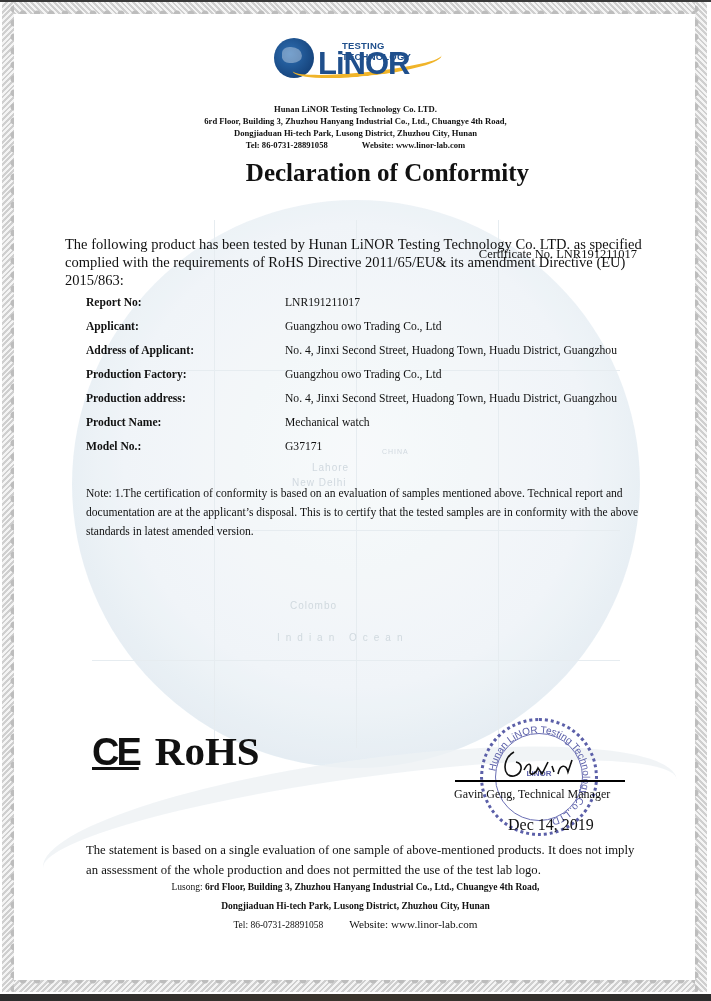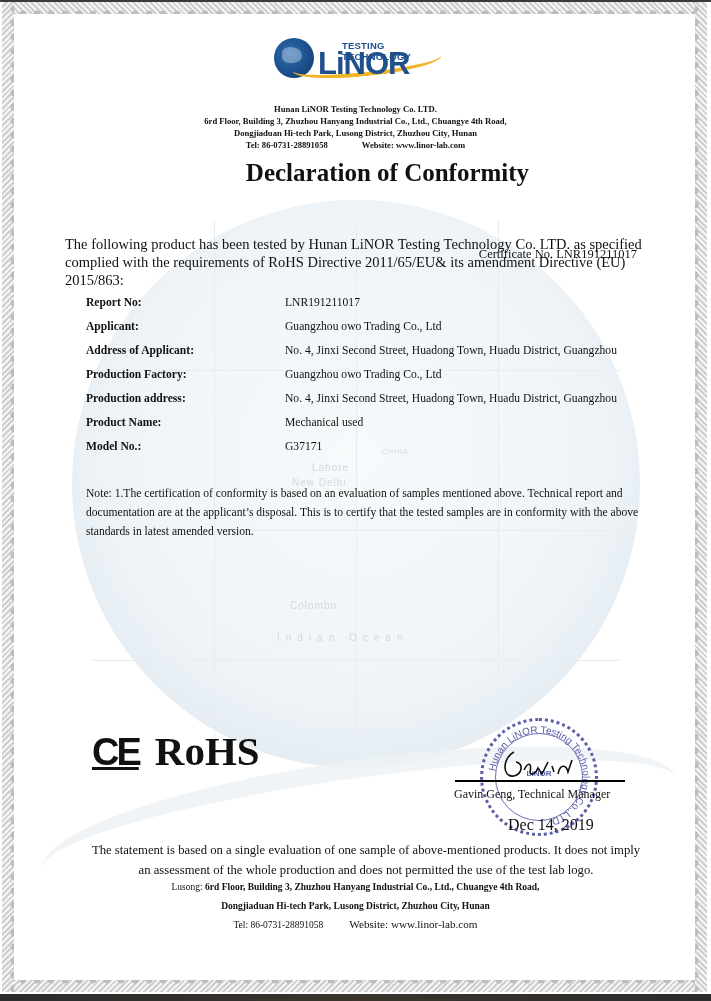--- a/index.html
+++ b/index.html
@@ -70,21 +70,21 @@
     border: 3px dotted #5b5fa8; box-sizing: border-box; }
   .seal-inner { position: absolute; left: 12px; top: 12px; right: 12px; bottom: 12px; border-radius: 50%; border: 1.5px solid #6b6fb4; }
   .seal-ring-text { position: absolute; left: 0; top: 0; width: 112px; height: 112px; }
   .seal-center { position: absolute; left: 0; right: 0; top: 48px; text-align: center; font-family: "Liberation Sans", sans-serif;
     font-size: 8px; color: #5b5fa8; font-weight: bold; }
   .sig-scribble { position: absolute; left: 60px; top: 34px; width: 80px; height: 40px; }
   .sig-line { position: absolute; left: 15px; top: 70px; width: 170px; height: 1.5px; background: #000; }
   .sig-name { position: absolute; left: 14px; top: 77px; font-size: 12px; white-space: nowrap; }
   .sig-date { position: absolute; left: 68px; top: 92px; font-size: 16px; white-space: nowrap; margin-top: 14px; }
 
-  .statement { position: absolute; left: 86px; top: 840px; width: 560px; font-size: 12.7px; line-height: 20px; text-align: center; }
+  .statement { position: absolute; left: 86px; top: 840px; width: 560px; font-size: 12.7px; line-height: 20px; }
   .footer { position: absolute; left: 0; width: 711px; text-align: center; font-size: 9.5px; }
   .footer b { font-weight: bold; }
   .footer .plain { font-weight: normal; }
   .footer-contact { font-size: 11.2px; }
 </style>
 </head>
 <body>
 
 <div class="topbar"></div>
 
@@ -144,21 +144,21 @@
   <div class="drow">
     <span class="dlabel">Production Factory:</span>
     <span class="dvalue">Guangzhou owo Trading Co., Ltd</span>
   </div>
   <div class="drow">
     <span class="dlabel">Production address:</span>
     <span class="dvalue">No. 4, Jinxi Second Street, Huadong Town, Huadu District, Guangzhou</span>
   </div>
   <div class="drow">
     <span class="dlabel">Product Name:</span>
-    <span class="dvalue">Mechanical used</span>
+    <span class="dvalue">Mechanical watch</span>
   </div>
   <div class="drow">
     <span class="dlabel">Model No.:</span>
     <span class="dvalue">G37171</span>
   </div>
 </div>
 
 <div class="note">
   <div>Note: 1.The certification of conformity is based on an evaluation of samples mentioned above. Technical report and documentation are at the applicant’s disposal. This is to certify that the tested samples are in conformity with the above standards in latest amended version.</div>
 </div>

